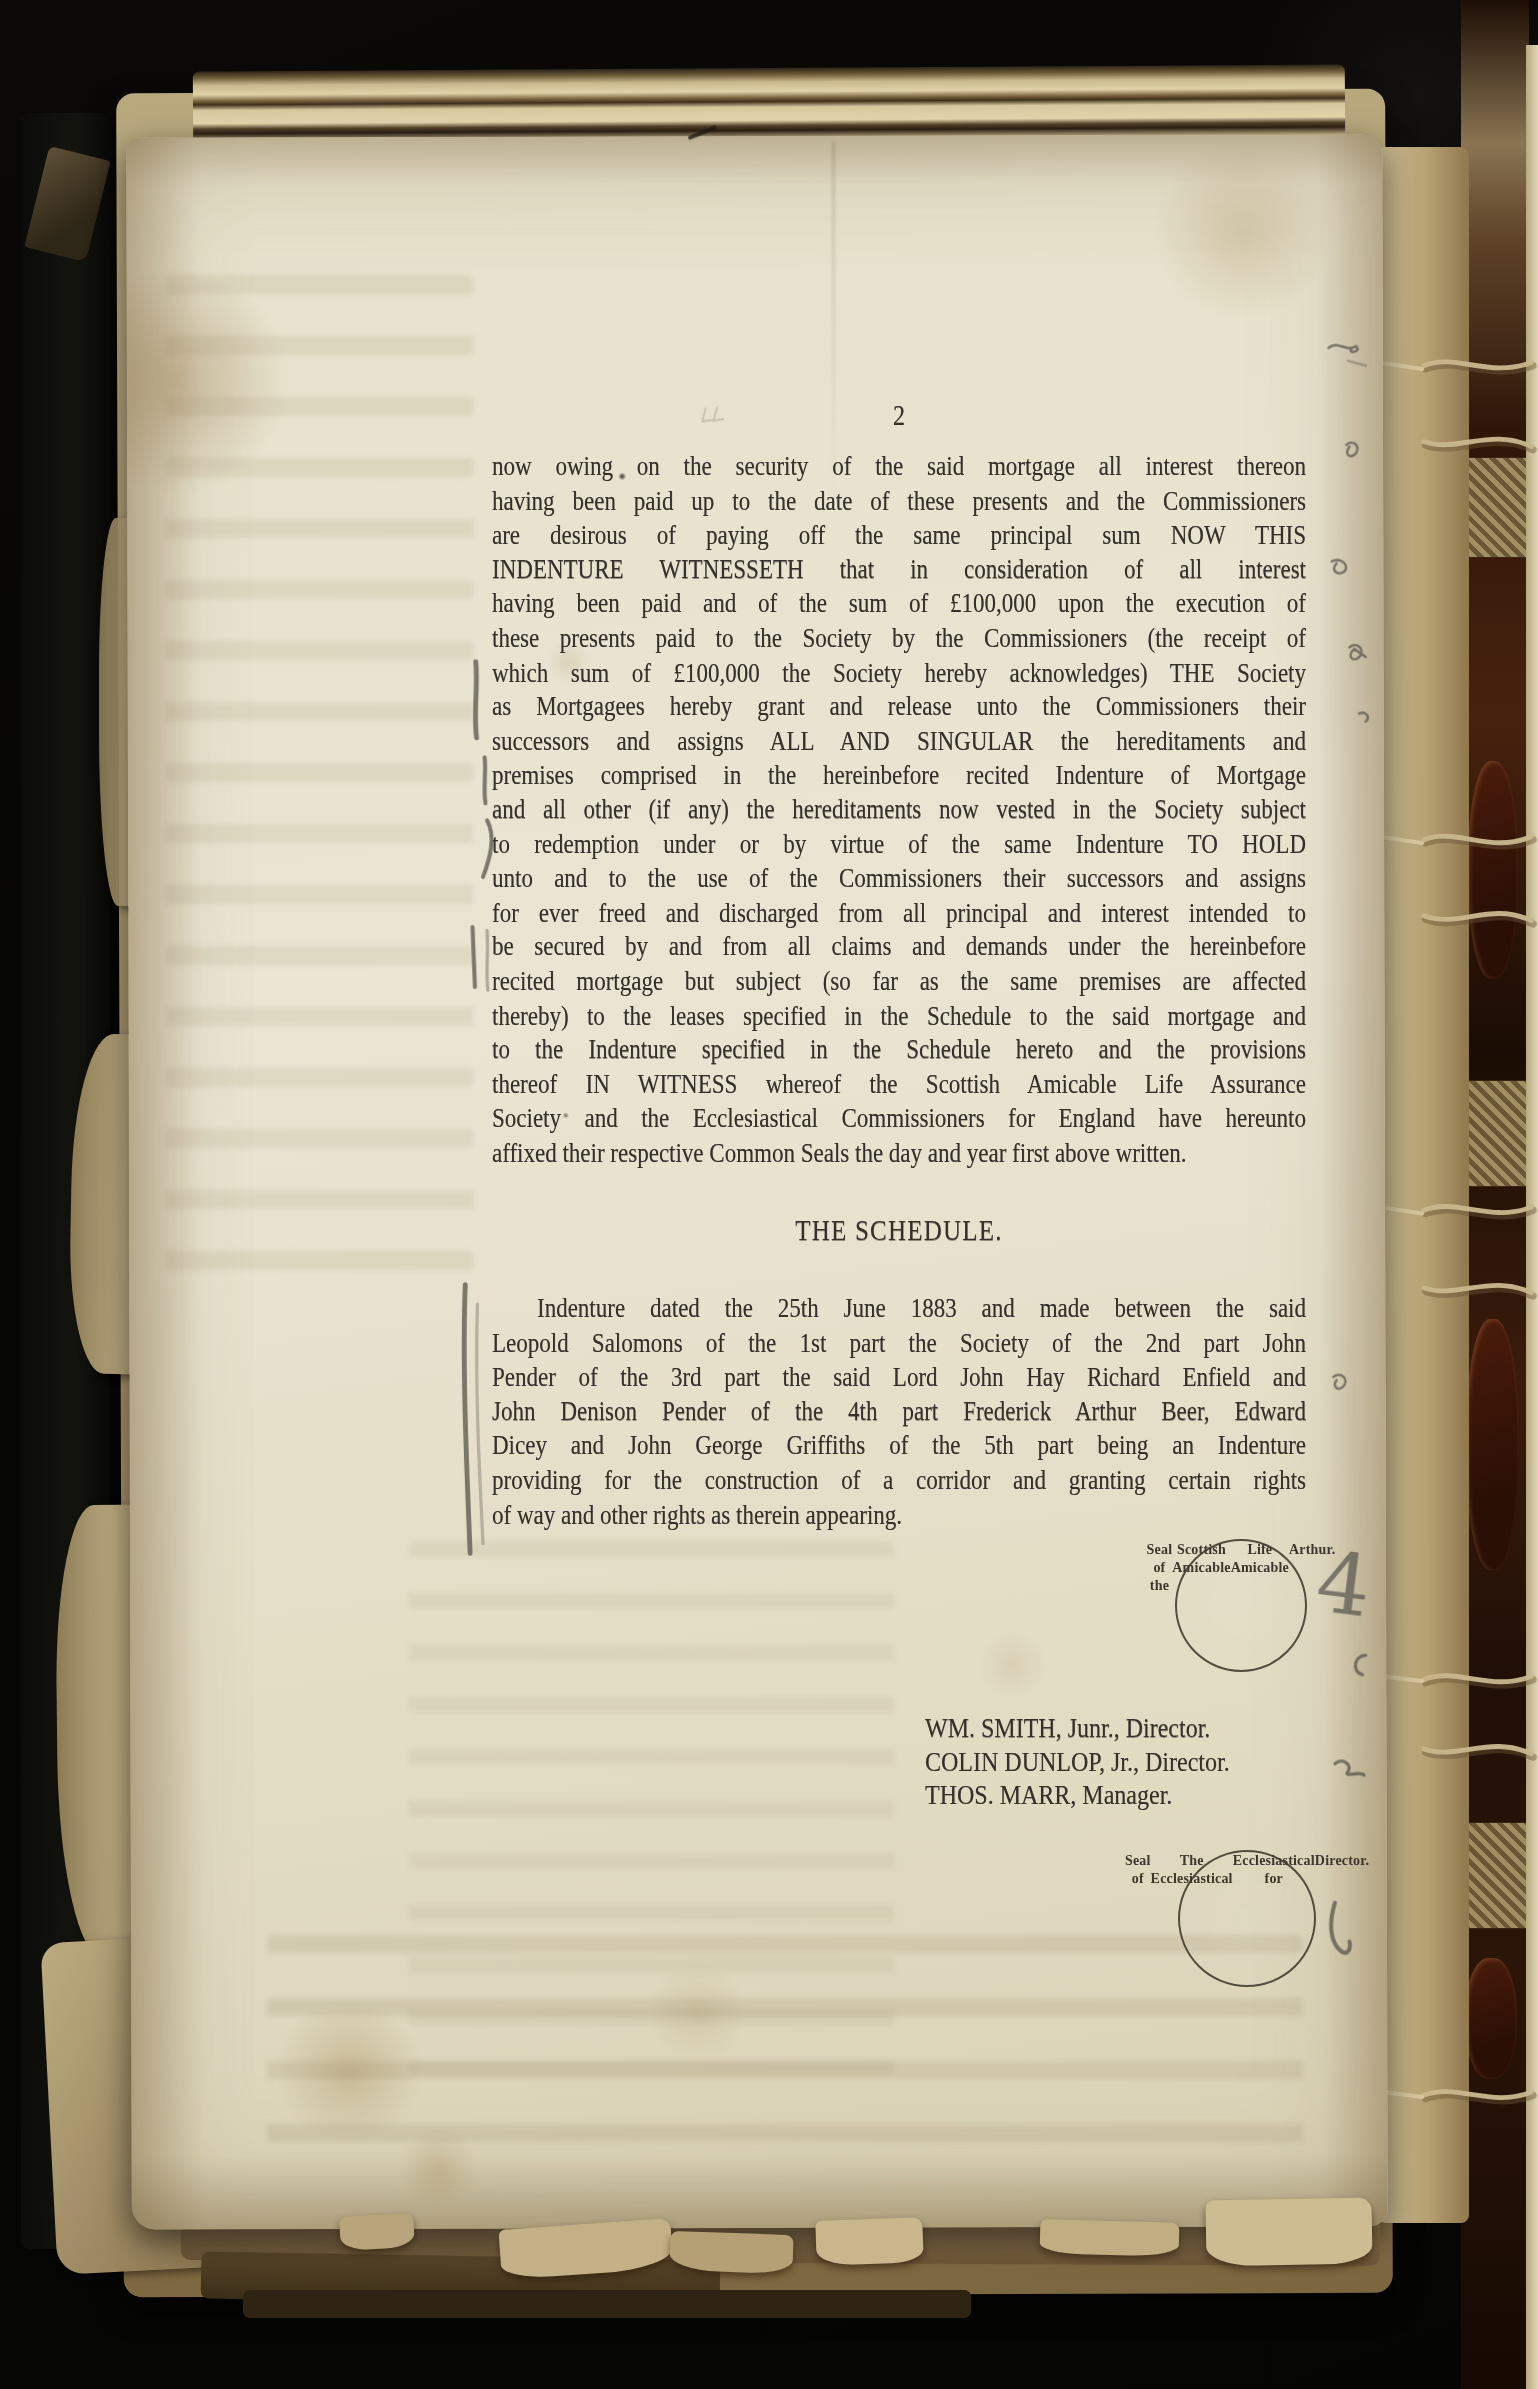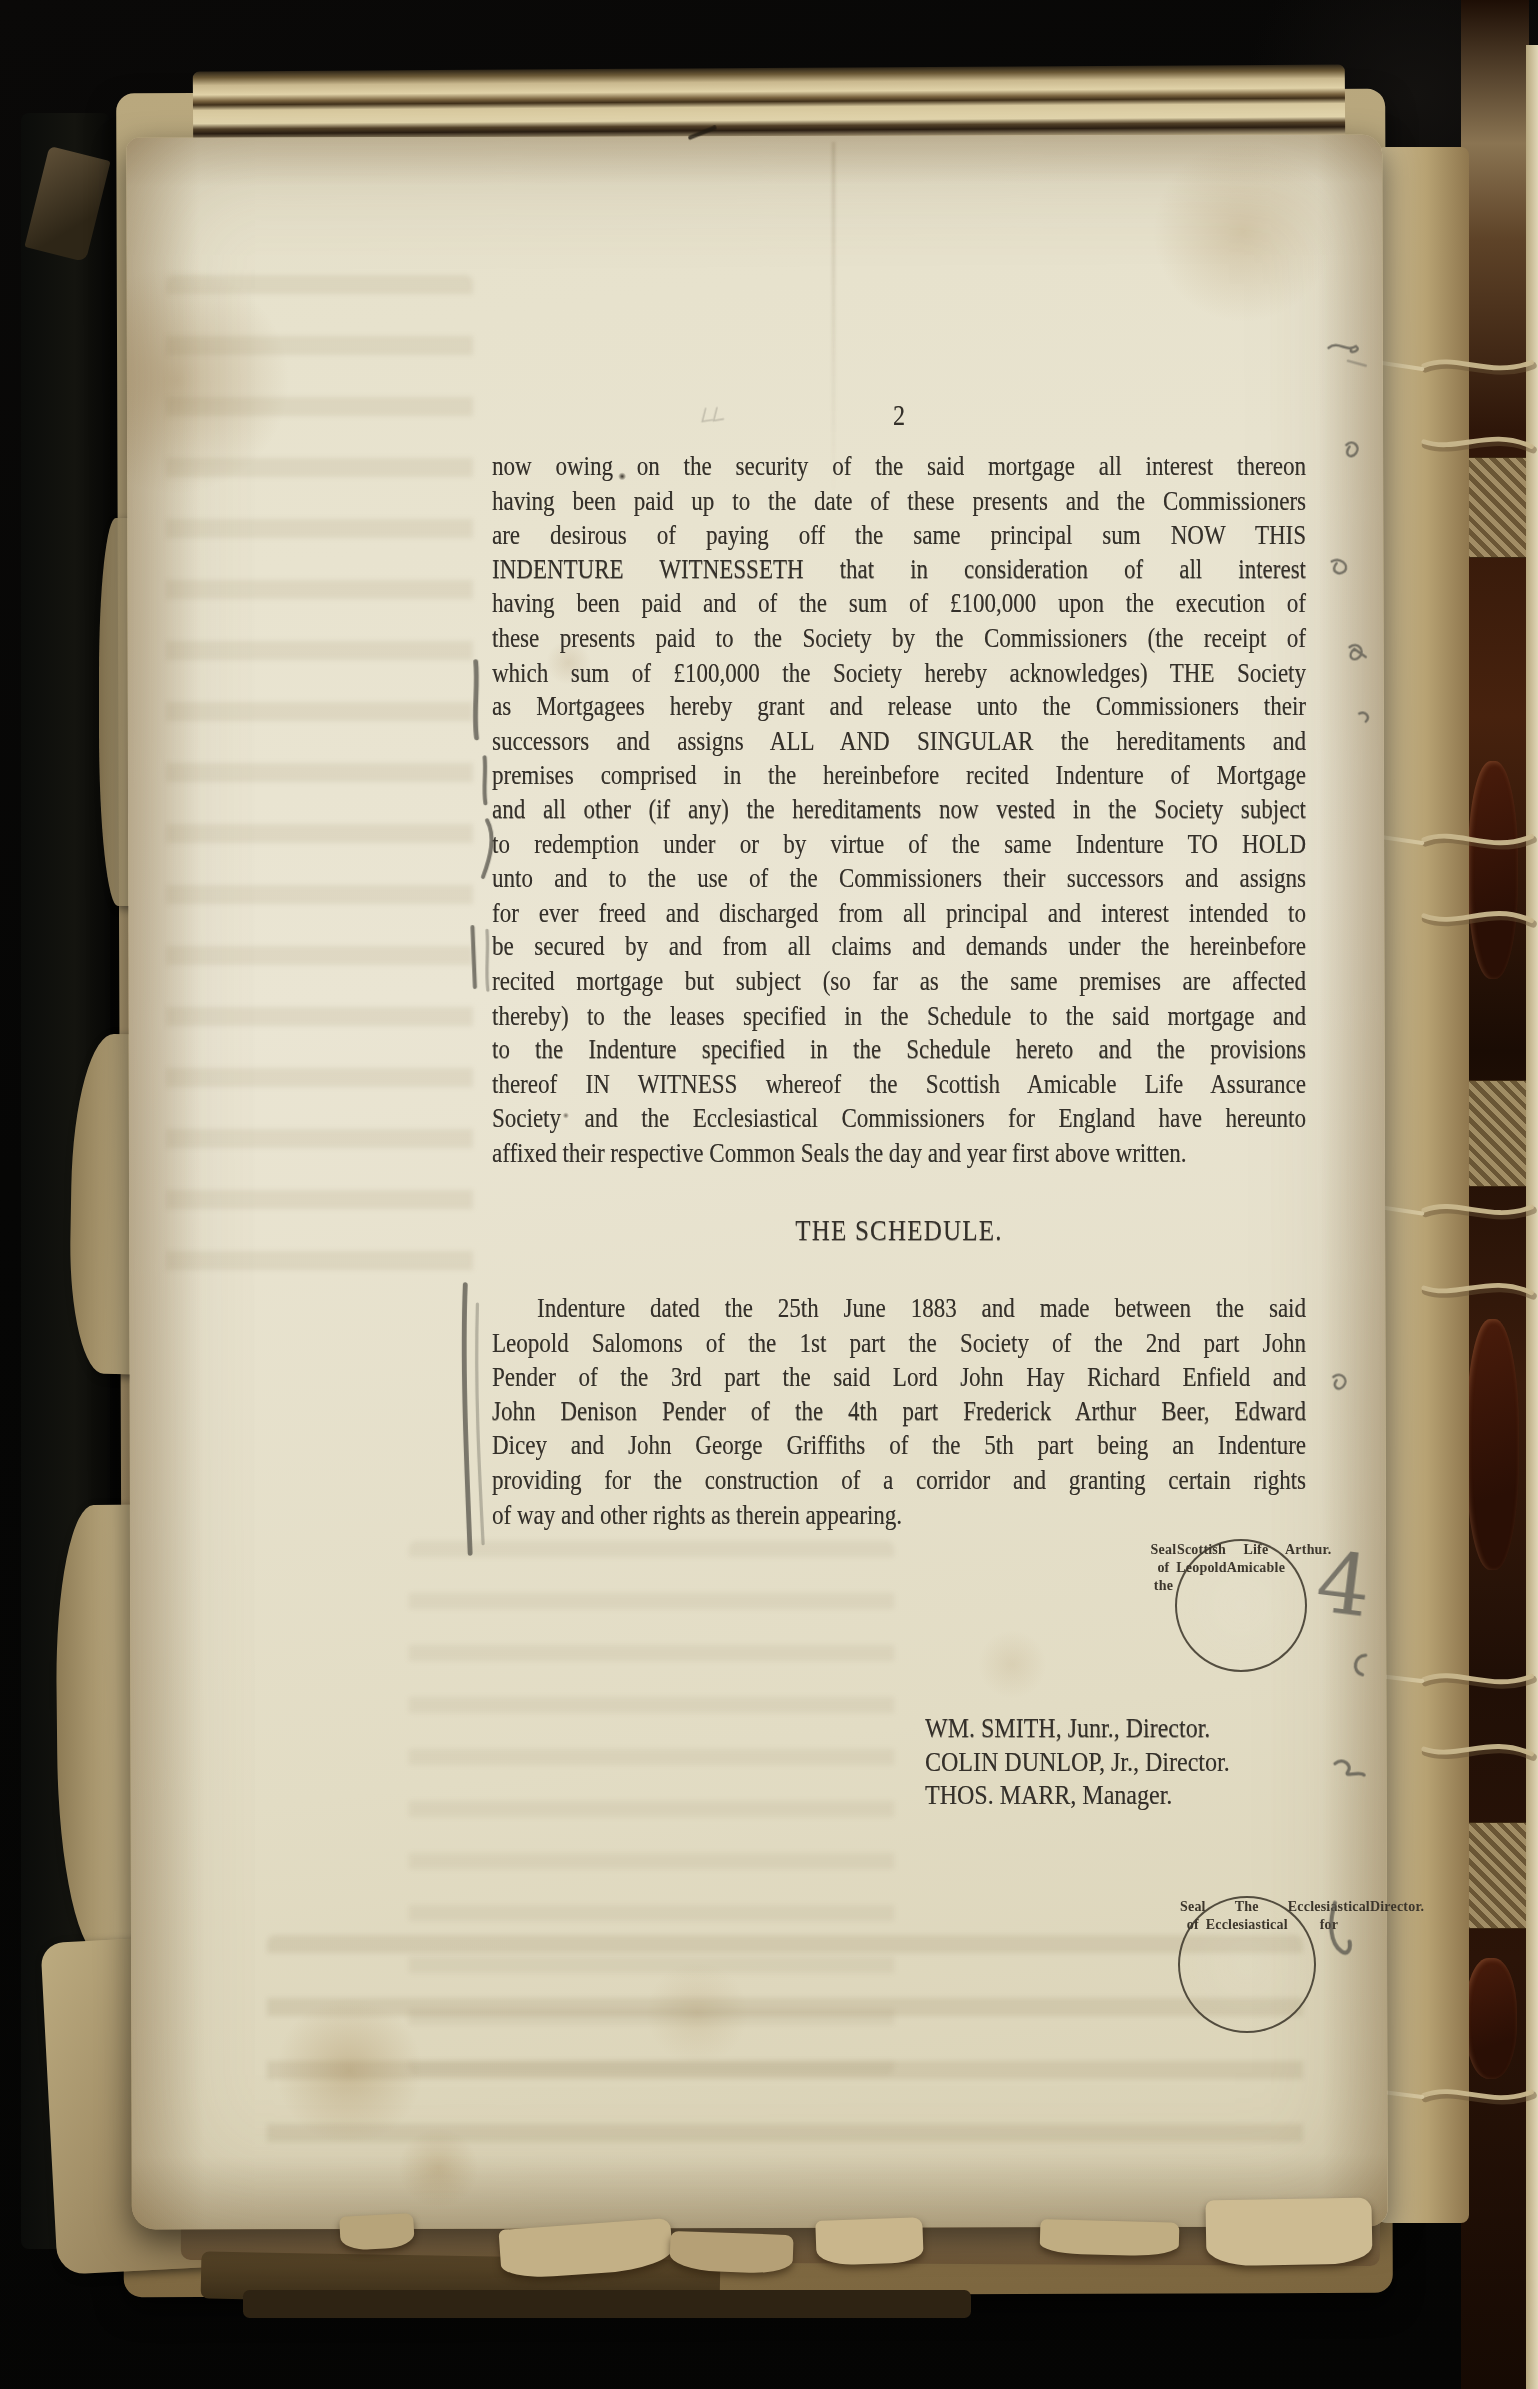--- a/index.html
+++ b/index.html
@@ -76,21 +76,21 @@
   .para{left:492px;width:814px;transform:scaleY(1.2);transform-origin:top left;}
   .para1{top:450px;} .para2{top:1292px;}
   .tl{height:28.6px;line-height:28.6px;font-size:23px;text-align:justify;text-align-last:justify;white-space:normal;}
   .para .tl:last-child{text-align-last:left;}
   .para2 .tl:first-child{text-indent:45px;}
   .heading{left:492px;top:1214px;width:814px;text-align:center;font-size:25px;letter-spacing:1.2px;transform:scaleY(1.2);transform-origin:top left;}
   .sigs{left:925px;top:1712px;transform:scaleY(1.15);transform-origin:top left;}
   .sig{font-size:24px;line-height:29px;white-space:nowrap;}
   .seal{border:2.4px solid rgba(58,52,40,.85);border-radius:50%;display:flex;flex-direction:row;justify-content:center;text-align:center;color:#3c362c;background:radial-gradient(circle,rgba(255,255,250,.06),transparent 70%);}
   .seal1{left:1175px;top:1539px;width:128px;height:129px;}
-  .seal2{left:1178px;top:1896px;width:134px;height:133px;justify-content:space-between;}
+  .seal2{left:1178px;top:1850px;width:134px;height:133px;}
   .sl{font-size:14px;line-height:18px;font-weight:600;letter-spacing:0.2px;}
   .hand4{left:1317px;top:1536px;font-size:84px;color:#57554e;opacity:.72;transform:rotate(7deg);filter:blur(0.3px);font-family:"DejaVu Serif",serif;}
   svg.overlay{left:0;top:0;pointer-events:none;}
 </style>
 </head>
 <body>
 
 <div class="abs cover-left"></div>
 <div class="abs cover-corner"></div>
 <div class="abs under-page"></div>
@@ -181,21 +181,21 @@
     <div class="tl">Indenture dated the 25th June 1883 and made between the said</div>
     <div class="tl">Leopold Salomons of the 1st part the Society of the 2nd part John</div>
     <div class="tl">Pender of the 3rd part the said Lord John Hay Richard Enfield and</div>
     <div class="tl">John Denison Pender of the 4th part Frederick Arthur Beer, Edward</div>
     <div class="tl">Dicey and John George Griffiths of the 5th part being an Indenture</div>
     <div class="tl">providing for the construction of a corridor and granting certain rights</div>
     <div class="tl">of way and other rights as therein appearing.</div>
   </div>
 <div class="abs seal seal1">
     <div class="sl">Seal of the</div>
-    <div class="sl">Scottish Leopold</div>
+    <div class="sl">Scottish Amicable</div>
     <div class="sl">Life Amicable</div>
     <div class="sl">Arthur.</div>
   </div>
 <div class="abs ink sigs">
     <div class="sig">WM. SMITH, Junr., Director.</div>
     <div class="sig">COLIN DUNLOP, Jr., Director.</div>
     <div class="sig">THOS. MARR, Manager.</div>
   </div>
 <div class="abs seal seal2">
     <div class="sl">Seal of</div>

